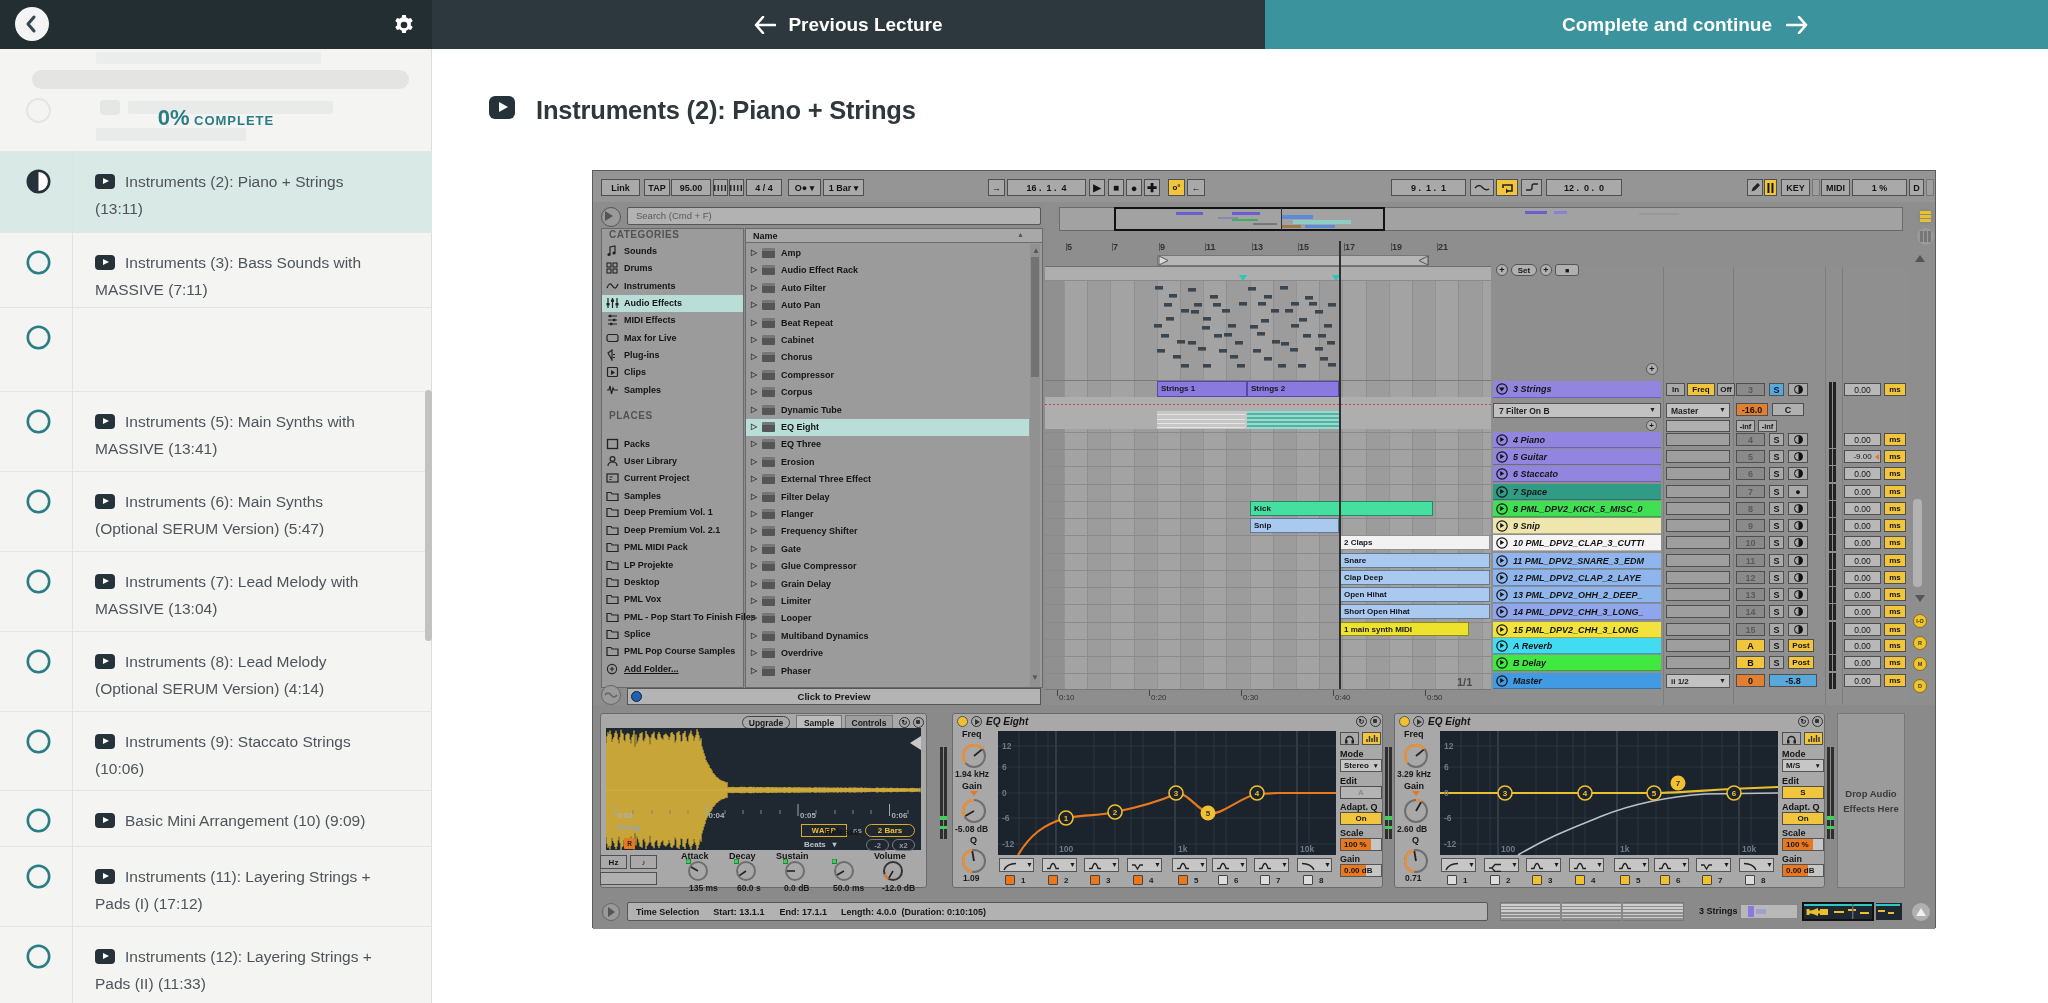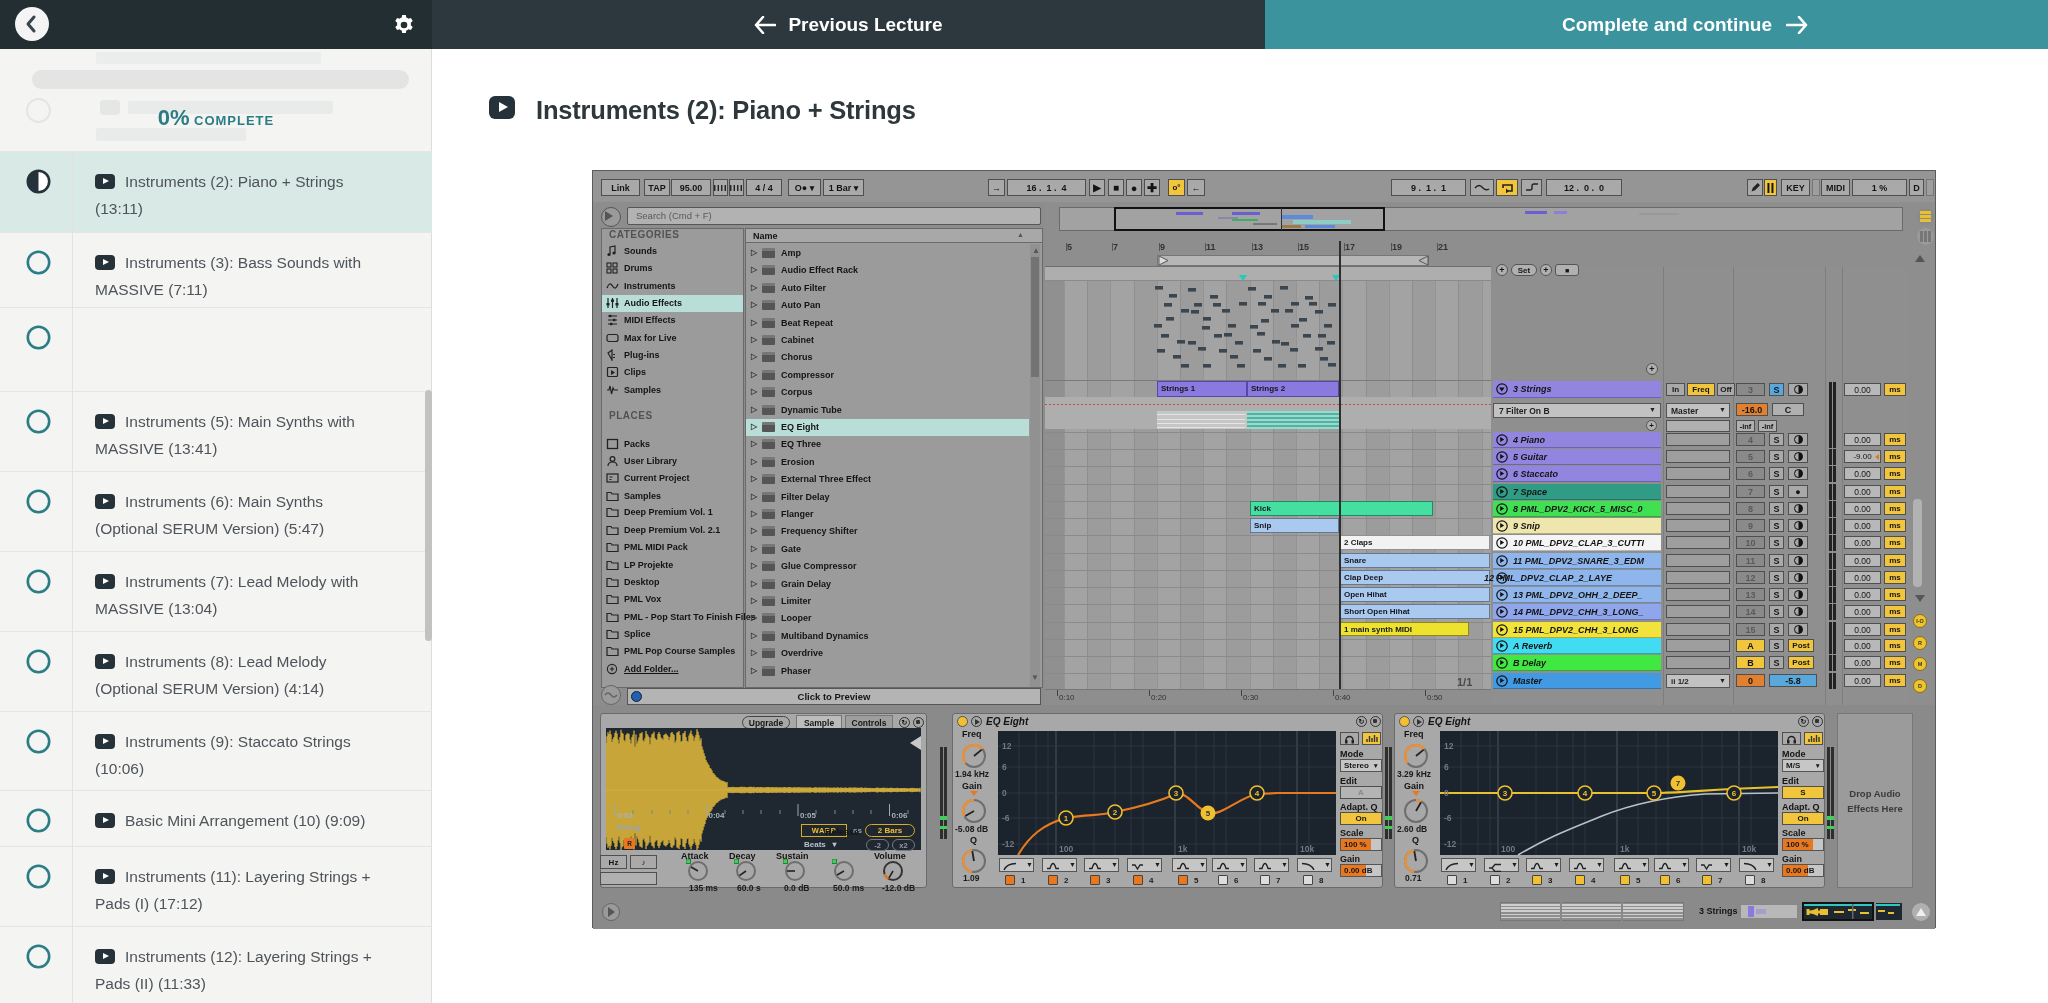--- a/index.html
+++ b/index.html
@@ -761,21 +761,21 @@
     </div>
 <div class="a" style="left:1236px;top:382px;width:2.5px;height:16px;background:#222"></div>
 <div class="a" style="left:1240px;top:382px;width:2.5px;height:16px;background:#222"></div>
 <div class="bx" style="left:1251px;top:383px;width:37px;height:13px;background:#b8b8b8;font-weight:normal;font-size:8.5px">0.00</div>
 <div class="bx yw" style="left:1291px;top:383px;width:22px;height:13px;font-size:8px">ms</div>
 <div class="a" style="left:900px;top:399px;width:168px;height:16px;background:#8fb6ec;border-bottom:1px solid rgba(0,0,0,.25)"></div>
 <svg class="a" style="left:903px;top:401px" width="12" height="12">
       <circle cx="6" cy="6" r="5.2" fill="none" stroke="#111" stroke-width="1.2"></circle>
       <path d="M4.2 3 l4 2.5 -4 2.5z" fill="#111"></path>
     </svg>
-<div class="t9" style="left:891px;top:402px;font-style:italic;overflow:hidden;width:146px">12 PML_DPV2_CLAP_2_LAYE</div>
+<div class="t9" style="left:920px;top:402px;font-style:italic;overflow:hidden;width:146px">12 PML_DPV2_CLAP_2_LAYE</div>
 <div class="bx" style="left:1073px;top:400px;width:64px;height:13px;background:#9e9e9e"></div>
 <div class="bx" style="left:1143px;top:400px;width:29px;height:13px;background:#8a8a8a;color:#5a5a5a">12</div>
 <div class="bx" style="left:1176px;top:400px;width:15px;height:13px">S</div>
 <div class="bx" style="left:1195px;top:400px;width:20px;height:13px">
       <svg width="9" height="9">
         <circle cx="4.5" cy="4.5" r="4" fill="none" stroke="#111" stroke-width="1"></circle>
         <path d="M4.5 .5 a4 4 0 0 1 0 8z" fill="#111"></path>
       </svg>
     </div>
 <div class="a" style="left:1236px;top:399px;width:2.5px;height:16px;background:#222"></div>
@@ -1610,23 +1610,29 @@
 <div class="t8" style="left:1130px;top:690px;font-size:7px">▼</div>
 <div class="a" style="left:1109px;top:704px;width:10px;height:10px;background:#f0c030;border:1px solid #444;border-radius:1px"></div>
 <div class="t8" style="left:1125px;top:705px">7</div>
 <div class="a" style="left:1146px;top:687px;width:35px;height:14px;background:#c6c6c6;border:1px solid #555"></div>
 <svg class="a" style="left:1149px;top:689px" width="16" height="12">
       <path d="M2 3.5 Q11 3.5 14 10" stroke="#222" fill="none" stroke-width="1.3"></path>
     </svg>
 <div class="t8" style="left:1173px;top:690px;font-size:7px">▼</div>
 <div class="a" style="left:1152px;top:704px;width:10px;height:10px;background:#dcdcdc;border:1px solid #444;border-radius:1px"></div>
 <div class="t8" style="left:1168px;top:705px">8</div>
-<div class="a" style="left:1244px;top:542px;width:76px;height:175px;background:#9b9b9b;border:1px solid #777;display:flex;align-items:center;justify-content:center;text-align:center;font-size:9.5px;color:#3a3a3a;line-height:15px">Drop Audio<br>Effects Here</div>
+<div class="a" style="left:1244px;top:542px;width:68px;height:175px;background:#9b9b9b;border:1px solid #777;display:flex;align-items:center;justify-content:center;text-align:center;font-size:9.5px;color:#3a3a3a;line-height:15px">Drop Audio<br>Effects Here</div>
 <div class="a" style="left:9px;top:732px;width:18px;height:18px;border-radius:50%;background:#9a9a9a;border:1.5px solid #666"></div>
 <div class="a" style="left:15px;top:736px;width:0;height:0;border-left:7px solid #555;border-top:5px solid transparent;border-bottom:5px solid transparent"></div>
+<div class="a" style="left:34px;top:731px;width:861px;height:19px;background:#b2b2b2;border:1px solid #565656;border-radius:2px;font-size:9px;display:flex;align-items:center">
+      <span style="margin-left:8px">Time Selection</span>
+      <span style="margin-left:14px">Start: 13.1.1</span>
+      <span style="margin-left:15px">End: 17.1.1</span>
+      <span style="margin-left:14px">Length: 4.0.0&nbsp;&nbsp;(Duration: 0:10:105)</span>
+    </div>
 <div class="a" style="left:907px;top:731px;width:184px;height:19px;background:repeating-linear-gradient(0deg,#8e8e8e 0 1.5px,#cecece 1.5px 3.2px);border:1px solid #777"></div>
 <div class="a" style="left:967px;top:731px;width:2px;height:19px;background:#888"></div>
 <div class="a" style="left:1028px;top:731px;width:2px;height:19px;background:#888"></div>
 <div class="t9" style="left:1106px;top:735px">3 Strings</div>
 <div class="a" style="left:1147px;top:733px;width:58px;height:15px;background:#b8b8b8;border:1px solid #888"></div>
 <div class="a" style="left:1155px;top:735px;width:6px;height:11px;background:#8a7ae0"></div>
 <div class="a" style="left:1163px;top:738px;width:10px;height:5px;background:#a0a0d0"></div>
 
 <div class="a" style="left:1209px;top:731px;width:72px;height:19px;border:2px solid #111;background:#1f2730"></div>
     <div class="a" style="left:1283px;top:732px;width:26px;height:17px;background:#1f2730"></div>

